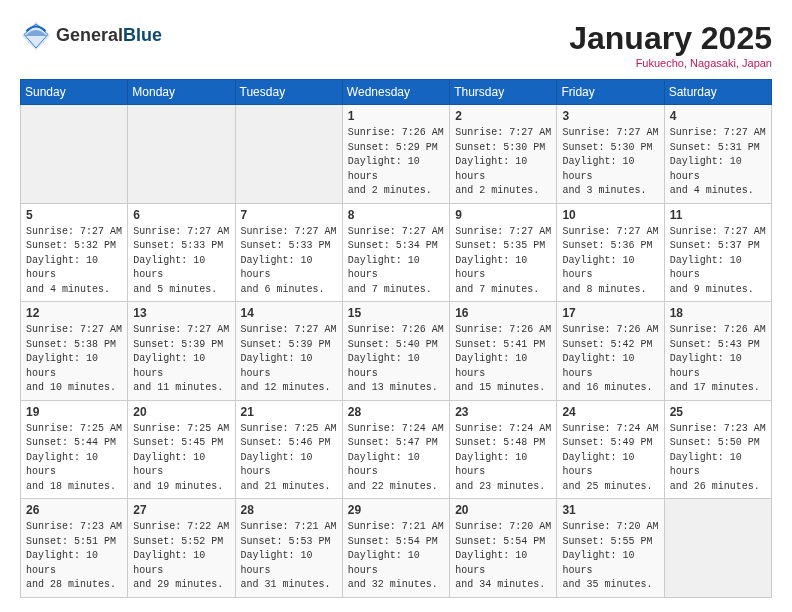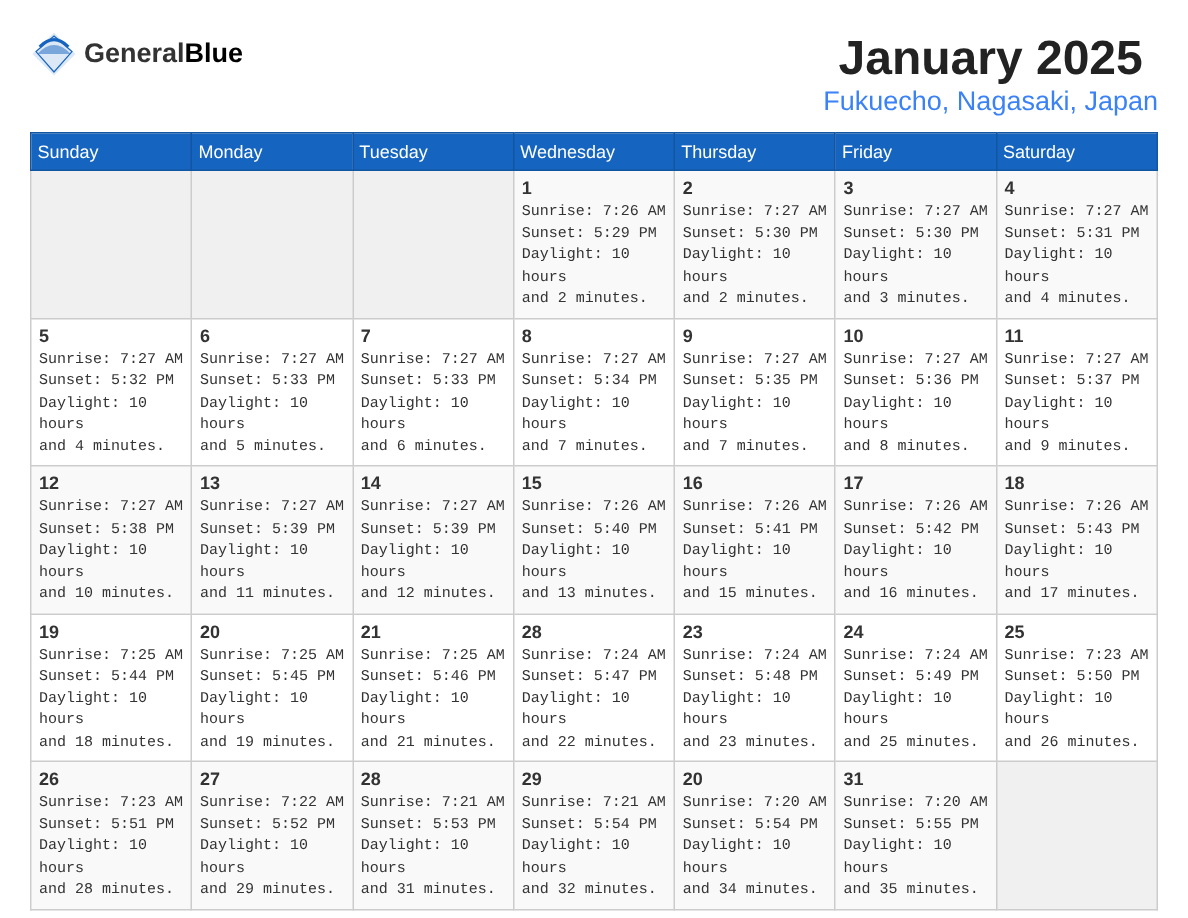--- a/index.html
+++ b/index.html
@@ -22,37 +22,37 @@
       gap: 4px;
     }
     .logo-text {
       display: flex;
       flex-direction: row;
       font-size: 18px;
       font-weight: bold;
       line-height: 1.1;
     }
     .logo-general { color: #333; }
-    .logo-blue { color: #000000; }
+    .logo-blue { color: #0c4a6e; }
     .logo-icon {
       width: 32px;
       height: 32px;
     }
     .title-block {
       text-align: right;
     }
     .month-title {
       font-size: 32px;
       font-weight: bold;
       color: #222;
       text-align: center;
     }
     .location {
-      font-size: 18px;
-      color: #3b82f6;
+      font-size: 11px;
+      color: #be185d;
     }
     table {
       width: 100%;
       border-collapse: collapse;
       table-layout: fixed;
     }
     thead th {
       background-color: #1565C0;
       color: white;
       font-size: 12px;

